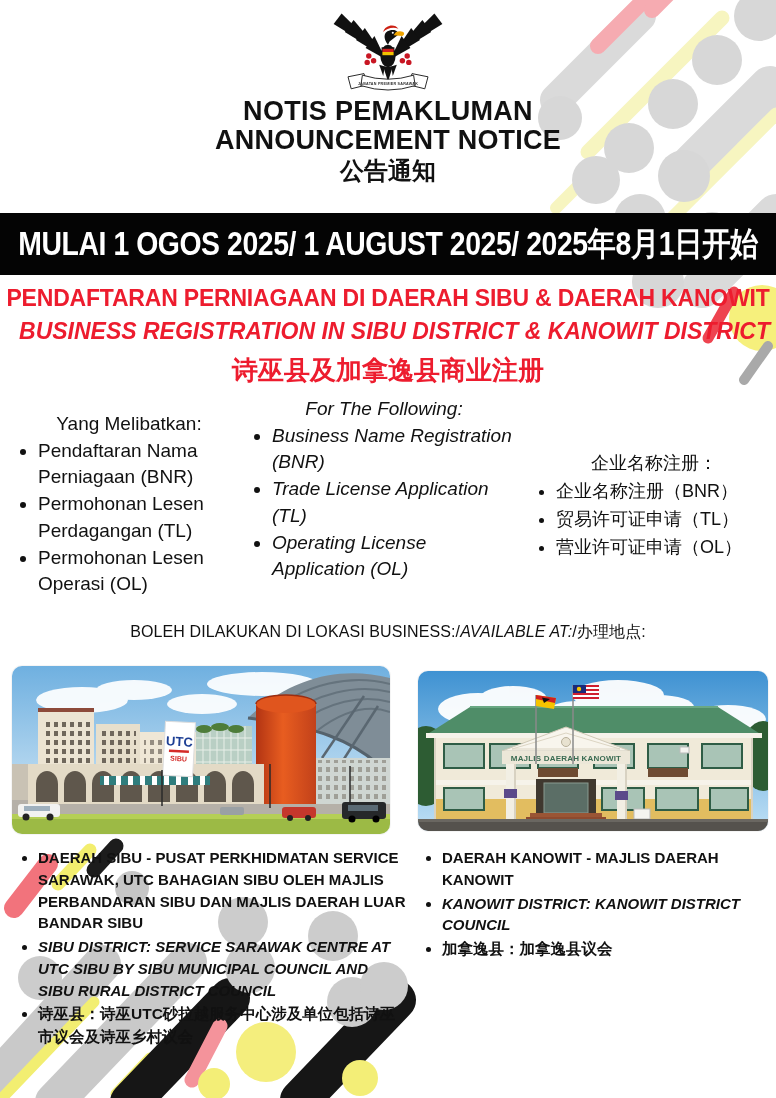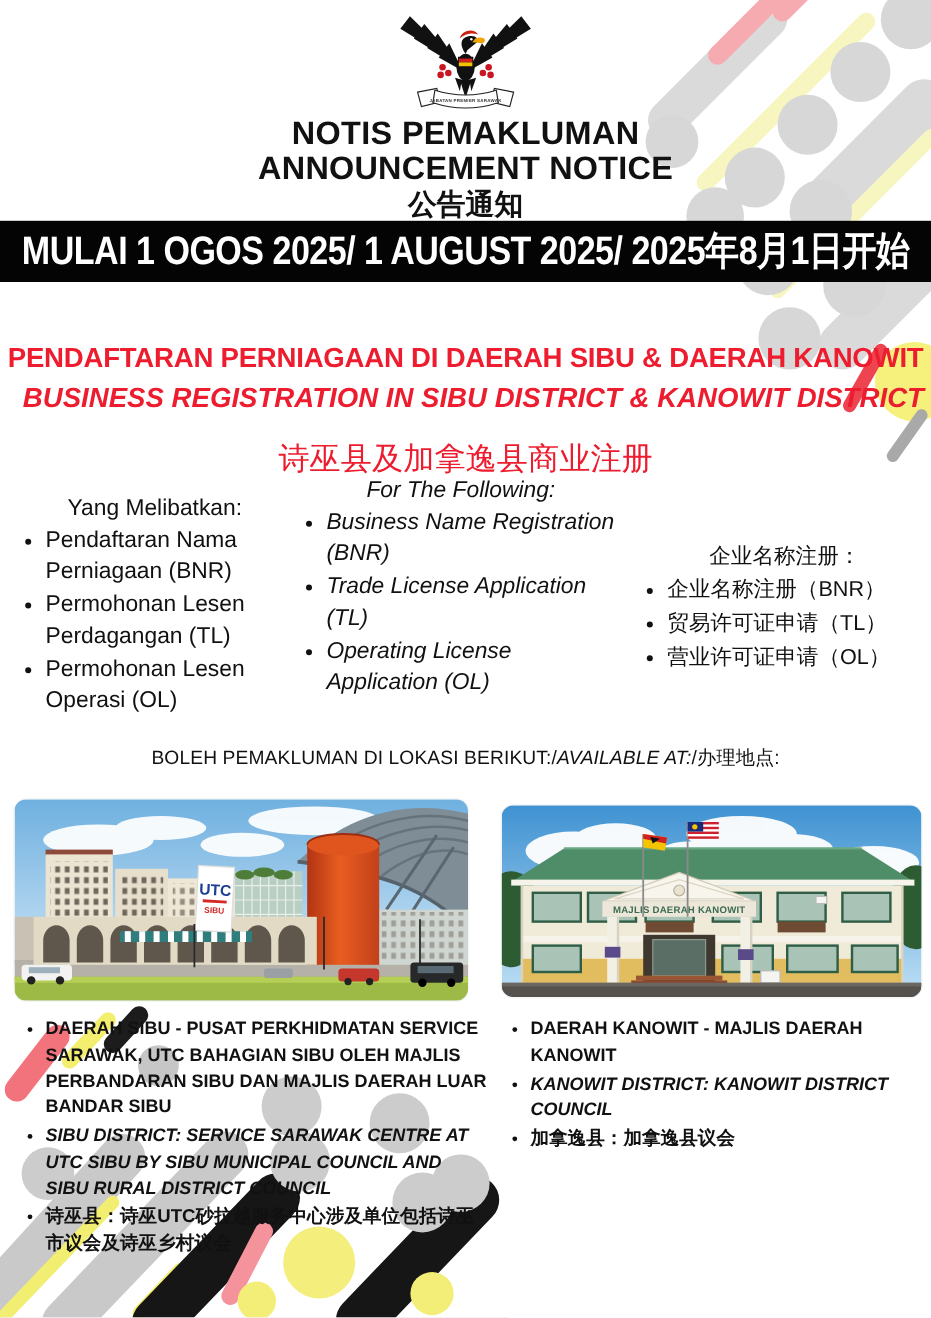--- a/index.html
+++ b/index.html
@@ -11,29 +11,29 @@
   .decor { position:absolute; left:0; top:0; width:776px; height:1098px; z-index:0; pointer-events:none; }
   .layer { position:absolute; z-index:1; }
 
   .crest { top:4px; left:50%; transform:translateX(-50%); width:112px; height:96px; }
 
   .titles { top:97px; left:0; width:776px; text-align:center; line-height:1.08; }
   .title-ms { font-size:27px; font-weight:800; letter-spacing:.3px; }
   .title-en { font-size:27px; font-weight:800; letter-spacing:.2px; }
   .title-zh { font-size:24px; font-weight:700; margin-top:3px; }
 
-  .banner { top:184px; left:0; width:776px; height:51px; background:#040404;
+  .banner { top:213px; left:0; width:776px; height:62px; background:#040404;
             display:flex; align-items:center; justify-content:center; }
   .banner-text { color:#fff; font-size:33px; font-weight:800; white-space:nowrap;
                  transform:scaleX(.86); letter-spacing:-.5px; }
 
   .heading { top:285px; left:0; width:776px; text-align:center; color:#ed1c2e; }
   .heading-ms { font-size:23px; font-weight:800; letter-spacing:-.2px; }
   .heading-en { font-size:23px; font-weight:800; font-style:italic; margin-top:6px;padding-left:13px; }
-  .heading-zh { font-size:26px; font-weight:400; margin-top:20px; }
+  .heading-zh { font-size:26px; font-weight:700; margin-top:8px; }
 
   .svc-col { position:absolute; }
   .svc-ms { left:16px; top:413px; width:226px; }
   .svc-en { left:250px; top:398px; width:268px; }
   .svc-zh { left:534px; top:451px; width:240px; }
   .svc-header { font-size:19px; text-align:center; margin:0 0 3px 0; }
   .svc-zh .svc-header { font-size:18px; }
   .svc-en .svc-header, .svc-en li { font-style:italic; }
   ul.svc-list { margin:0; padding:0 0 0 22px; font-size:19px; line-height:1.38; }
   .svc-zh ul.svc-list { font-size:18px; line-height:1.5; }
@@ -201,21 +201,21 @@
   <div class="svc-col svc-zh layer">
     <p class="svc-header">企业名称注册：</p>
     <ul class="svc-list">
       <li>企业名称注册（BNR）</li>
       <li>贸易许可证申请（TL）</li>
       <li>营业许可证申请（OL）</li>
     </ul>
   </div>
 
   <div class="layer availability">
-    <span>BOLEH PEMAKLUMAN DI LOKASI BERIKUT:/</span><span class="avail-en">AVAILABLE AT:</span><span>/办理地点:</span>
+    <span>BOLEH DILAKUKAN DI LOKASI BUSINESS:/</span><span class="avail-en">AVAILABLE AT:</span><span>/办理地点:</span>
   </div>
 
   <div class="photo photo-sibu">
     <svg viewBox="0 0 378 168">
       <defs>
         <linearGradient id="skyL" x1="0" y1="0" x2="0" y2="1">
           <stop offset="0" stop-color="#6fb0e0"></stop>
             <stop offset="1" stop-color="#dcedf8"></stop>
         </linearGradient>
         <linearGradient id="cyl" x1="0" y1="0" x2="1" y2="0">

